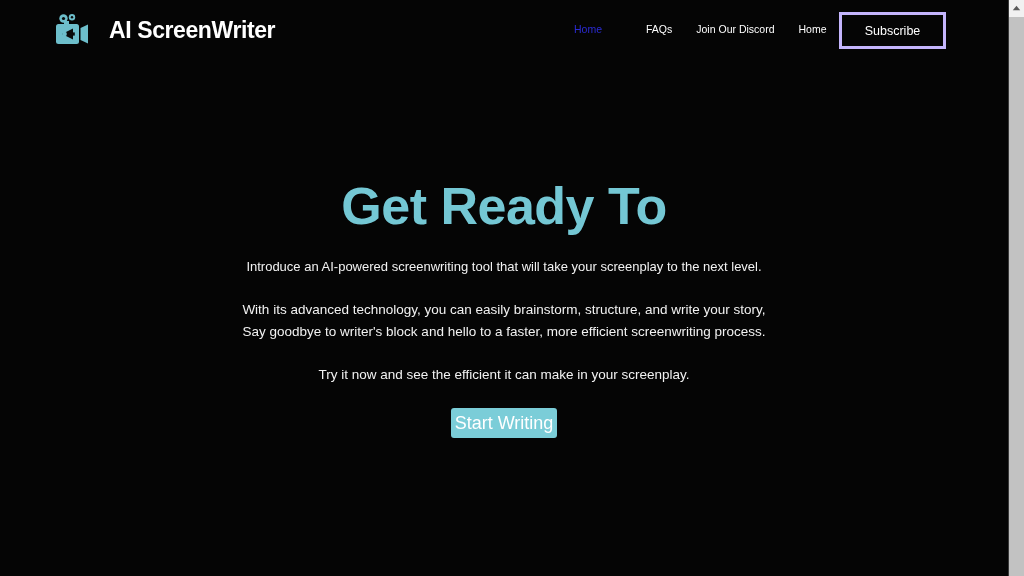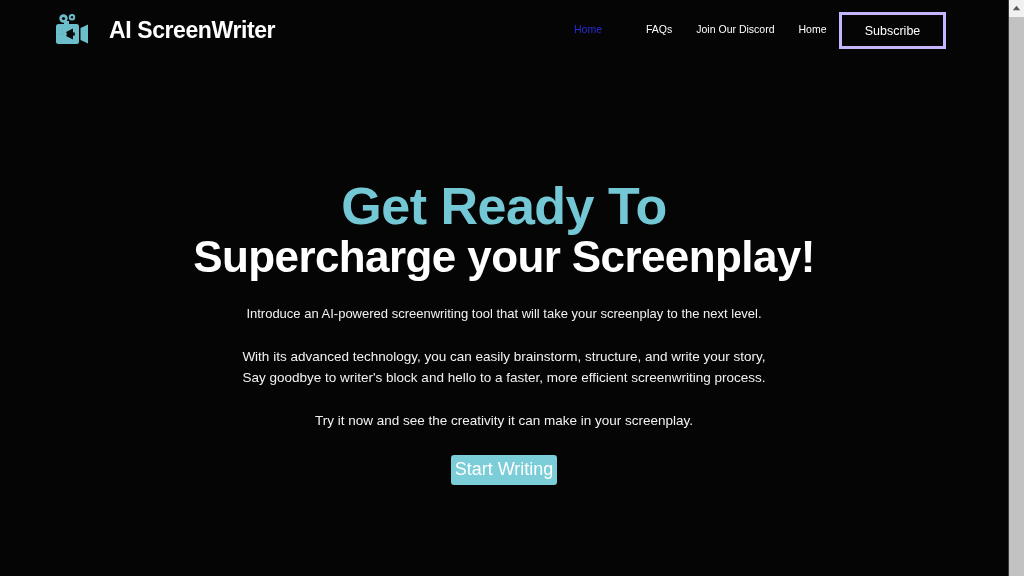--- a/index.html
+++ b/index.html
@@ -183,31 +183,30 @@
         <a class="nav-link" id="nav-login" href="#">Home</a>
       </nav>
 
       <button id="subscribe-btn">Subscribe</button>
     </div>
 
     <div id="hero">
 
       <h1 id="hero-title">
         <span id="hero-line1">Get Ready To</span>
-        <span id="hero-line2">Supercharge your Screenplay!</span>
       </h1>
 
       <p id="hero-lede">Introduce an AI-powered screenwriting tool that will take your screenplay to the next level.</p>
 
       <p id="hero-body">
         <span>With its advanced technology, you can easily brainstorm, structure, and write your story,</span>
         <span>Say goodbye to writer's block and hello to a faster, more efficient screenwriting process.</span>
       </p>
 
-      <p id="hero-closing">Try it now and see the creativity it can make in your screenplay.</p>
+      <p id="hero-closing">Try it now and see the efficient it can make in your screenplay.</p>
 
       <div id="cta-wrap">
         <button id="start-writing-btn">Start Writing</button>
       </div>
     </div>
 
   </div>
 
   <div id="scrollbar">
     <div id="scroll-up-btn">

